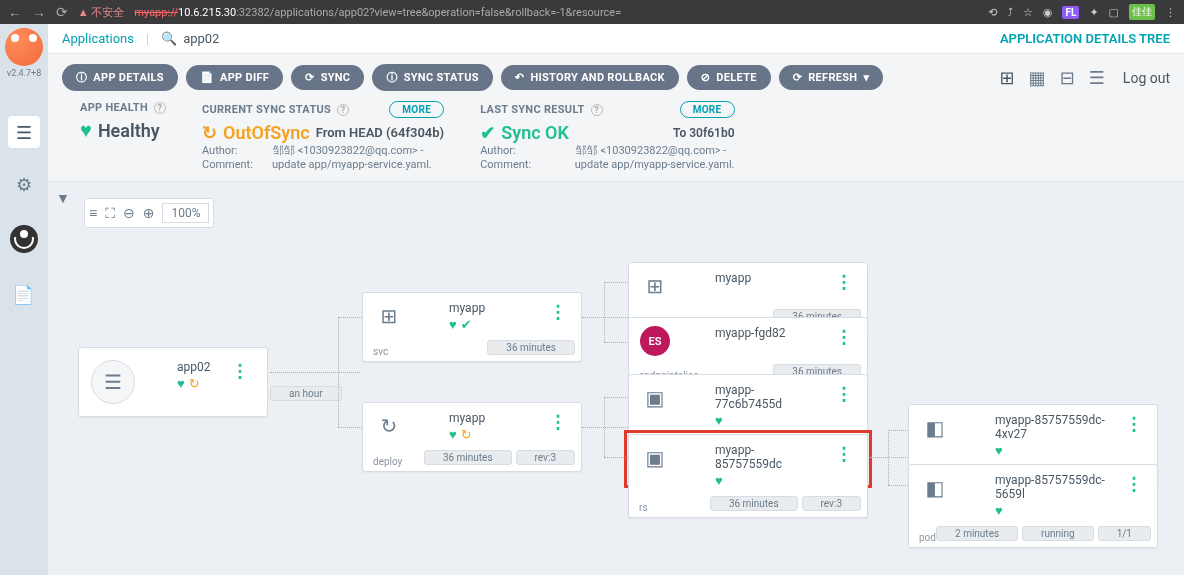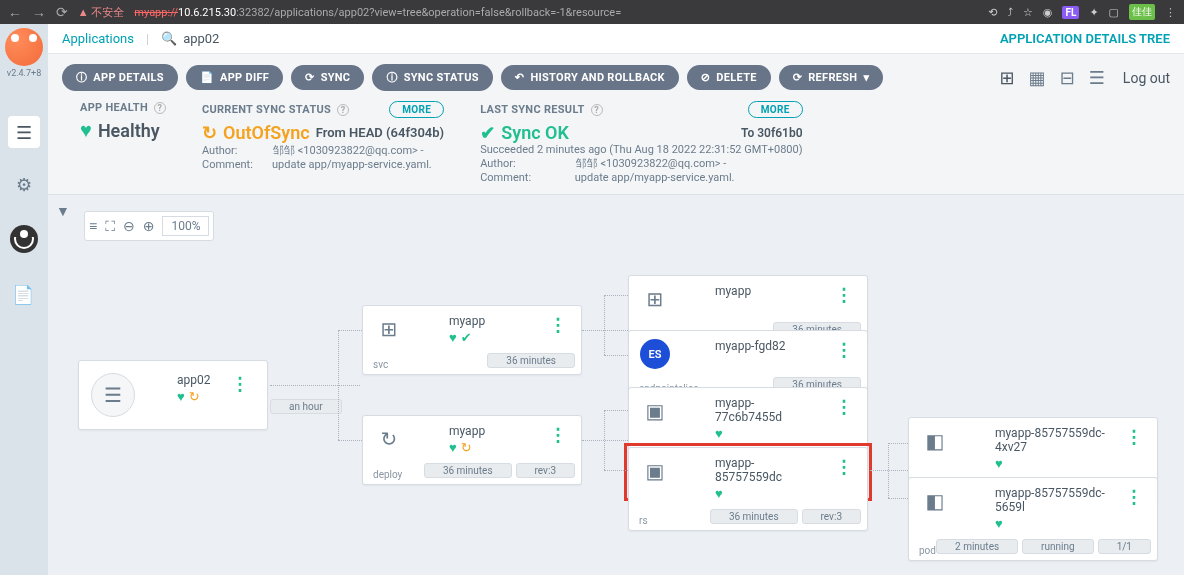--- a/index.html
+++ b/index.html
@@ -64,21 +64,21 @@
 .node .dots { color: #1fbf8f; font-size: 18px; font-weight: bold; cursor: pointer; padding: 0 6px; }
 .node .foot { display: flex; justify-content: flex-end; gap: 4px; padding: 0 6px 6px; }
 .node .foot .kind { position: absolute; left: 10px; bottom: 4px; font-size: 10px; color: #8a96a3; text-align: right; }
 .tag { background: #e8ecef; border: 1px solid #d6dce2; border-radius: 3px; padding: 1px 18px; font-size: 10px; color: #6b7c8c; }
 .node.root .body { padding: 12px; }
 .node.root .nico { width: 44px; height: 44px; border-radius: 50%; border: 1px solid #d6dce2; background: #f4f6f8; }
 .red-box { position: absolute; border: 3px solid #e03a2f; }
 .red-text { position: absolute; color: #e03a2f; font-size: 18px; font-weight: 500; }
 .conn { position: absolute; border-top: 1px dotted #aab3bd; }
 .conn.v { border-top: none; border-left: 1px dotted #aab3bd; }
-.es-circle { width:30px; height:30px; border-radius:50%; background:#1d4ed8; color:#fff; font-size:11px; font-weight:600; display:flex; align-items:center; justify-content:center; }
+.es-circle { width:30px; height:30px; border-radius:50%; background:#be185d; color:#fff; font-size:11px; font-weight:600; display:flex; align-items:center; justify-content:center; }
 </style>
 </head>
 <body>
 
 <div class="browser-bar">
   <span class="nav-ico">←</span>
   <span class="nav-ico">→</span>
   <span class="nav-ico">⟳</span>
   <span class="warn">▲ <span>不安全</span></span>
   <span class="url">
@@ -166,21 +166,20 @@
             <span class="q">?</span>
           <span style="flex:1"></span>
             <span class="more-btn">MORE</span>
           </div>
         <div class="main-val">
             <span class="syncok">✔</span>
             <span class="syncok">Sync OK</span>
           <span style="flex:1"></span>
             <span class="sub" style="font-size:12px;font-weight:600;color:#495763">To 30f61b0</span>
           </div>
-        <div class="sub">Succeeded 2 minutes ago (Thu Aug 18 2022 22:31:52 GMT+0800)</div>
         <div class="sub"><span>Author:</span> &nbsp;&nbsp;&nbsp;&nbsp;&nbsp;&nbsp;&nbsp;&nbsp;&nbsp;&nbsp;&nbsp;&nbsp;&nbsp;&nbsp;&nbsp;&nbsp;&nbsp;&nbsp;&nbsp;&nbsp; <span>邹邹 &lt;1030923822@qq.com&gt; -</span></div>
         <div class="sub"><span>Comment:</span> &nbsp;&nbsp;&nbsp;&nbsp;&nbsp;&nbsp;&nbsp;&nbsp;&nbsp;&nbsp;&nbsp;&nbsp;&nbsp;&nbsp; <span>update app/myapp-service.yaml.</span></div>
       </div>
     </div>
 
     <div class="tree-area">
       <span class="filter-ico">▼</span>
       <div class="tree-toolbar">
         <span>≡</span>
         <span>⛶</span>

